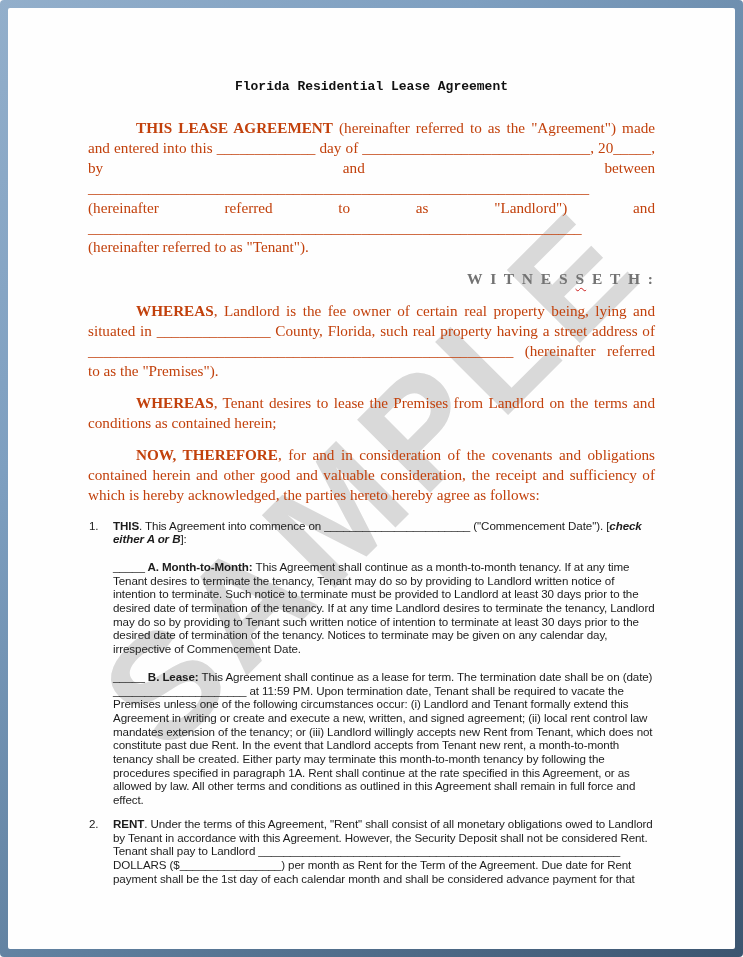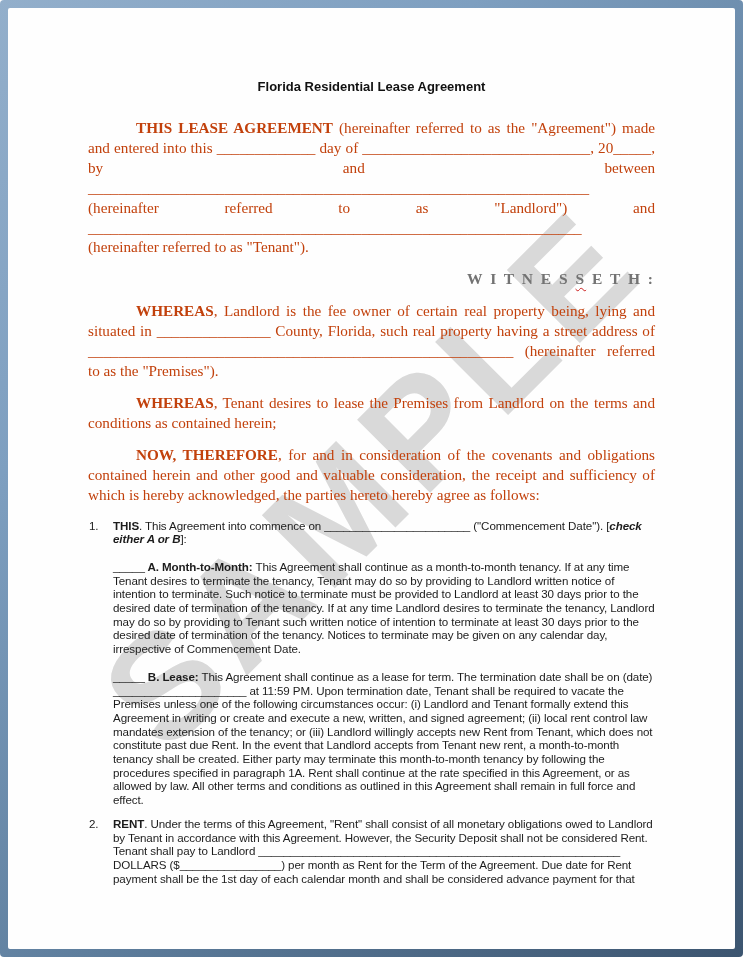--- a/index.html
+++ b/index.html
@@ -22,21 +22,21 @@
     position:absolute;left:50%;top:470px;z-index:0;
     transform:translate(-50%,-50%) rotate(-45deg);
     font-family:"Liberation Sans",sans-serif;
     font-weight:bold;font-size:150px;letter-spacing:10px;
     color:#d9d9d9;white-space:nowrap;user-select:none;
   }
   .content{position:relative;z-index:1;}
 
   .doc-title{
     text-align:center;
-    font-family:Liberation Sans, sans-serif;
+    font-family:Liberation Mono, monospace;
     font-weight:bold;font-size:13px;line-height:14px;
     color:#111;margin:0 0 24px 0;
   }
 
   p.serif{
     font-family:"Liberation Serif",serif;
     font-size:15.2px;line-height:19.9px;color:#c2410c;
     text-align:justify;margin:0 0 12px 0;
   }
   p.serif.indent{text-indent:48px;}

